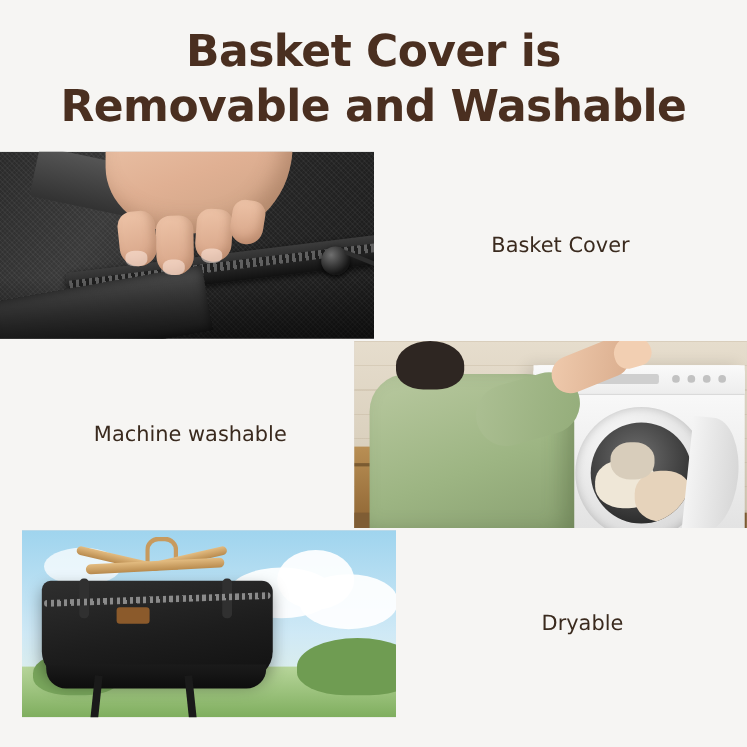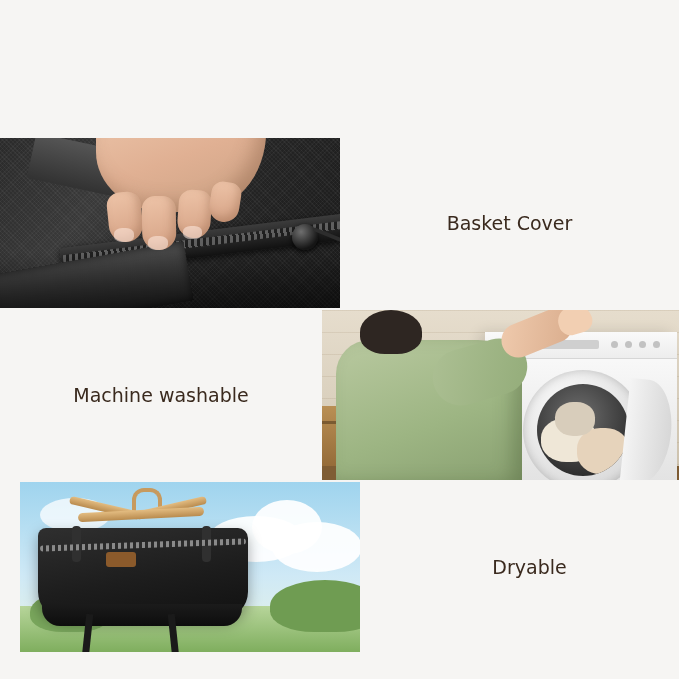--- a/index.html
+++ b/index.html
@@ -66,21 +66,21 @@
     display: flex;
     align-items: center;
     justify-content: center;
     color: #3a2a1e;
     font-family: "DejaVu Sans", sans-serif;
     font-size: 19px;
     line-height: 26px;
     text-align: center;
   }
   .caption.right-side { left: 340px; width: 339px; }
-  .caption.left-side  { left: 0;    width: 322px; justify-content: center; }
+  .caption.left-side  { left: 12px;    width: 322px; justify-content: center; }
 
   
   .img-fabric {
     position: absolute;
     inset: 0;
     background:
       linear-gradient(125deg, #2a2a2a 0%, #3a3a3a 30%, #242424 60%, #1b1b1b 100%);
   }
   .fab-weave {
     position: absolute;
@@ -357,20 +357,24 @@
     position: absolute; left: 22px; top: 122px; width: 200px; height: 22px;
     background: linear-gradient(180deg, #1b1b1b, #0d0d0d);
     border-radius: 0 0 18px 18px;
   }
 </style>
 </head>
 <body>
 
 <div class="page">
 
+  <div class="headline">
+    <span>Basket Cover is</span>
+    <span class="l2">Removable and Washable</span>
+  </div>
 
   <div class="row row1">
     <div class="photo left">
       <div class="img-fabric">
         <div class="fab-weave"></div>
         <div class="fab-strap2"></div>
         <div class="zip-tape"></div>
         <div class="zip-teeth"></div>
         <div class="zip-pull"></div>
         <div class="zip-tail"></div>

